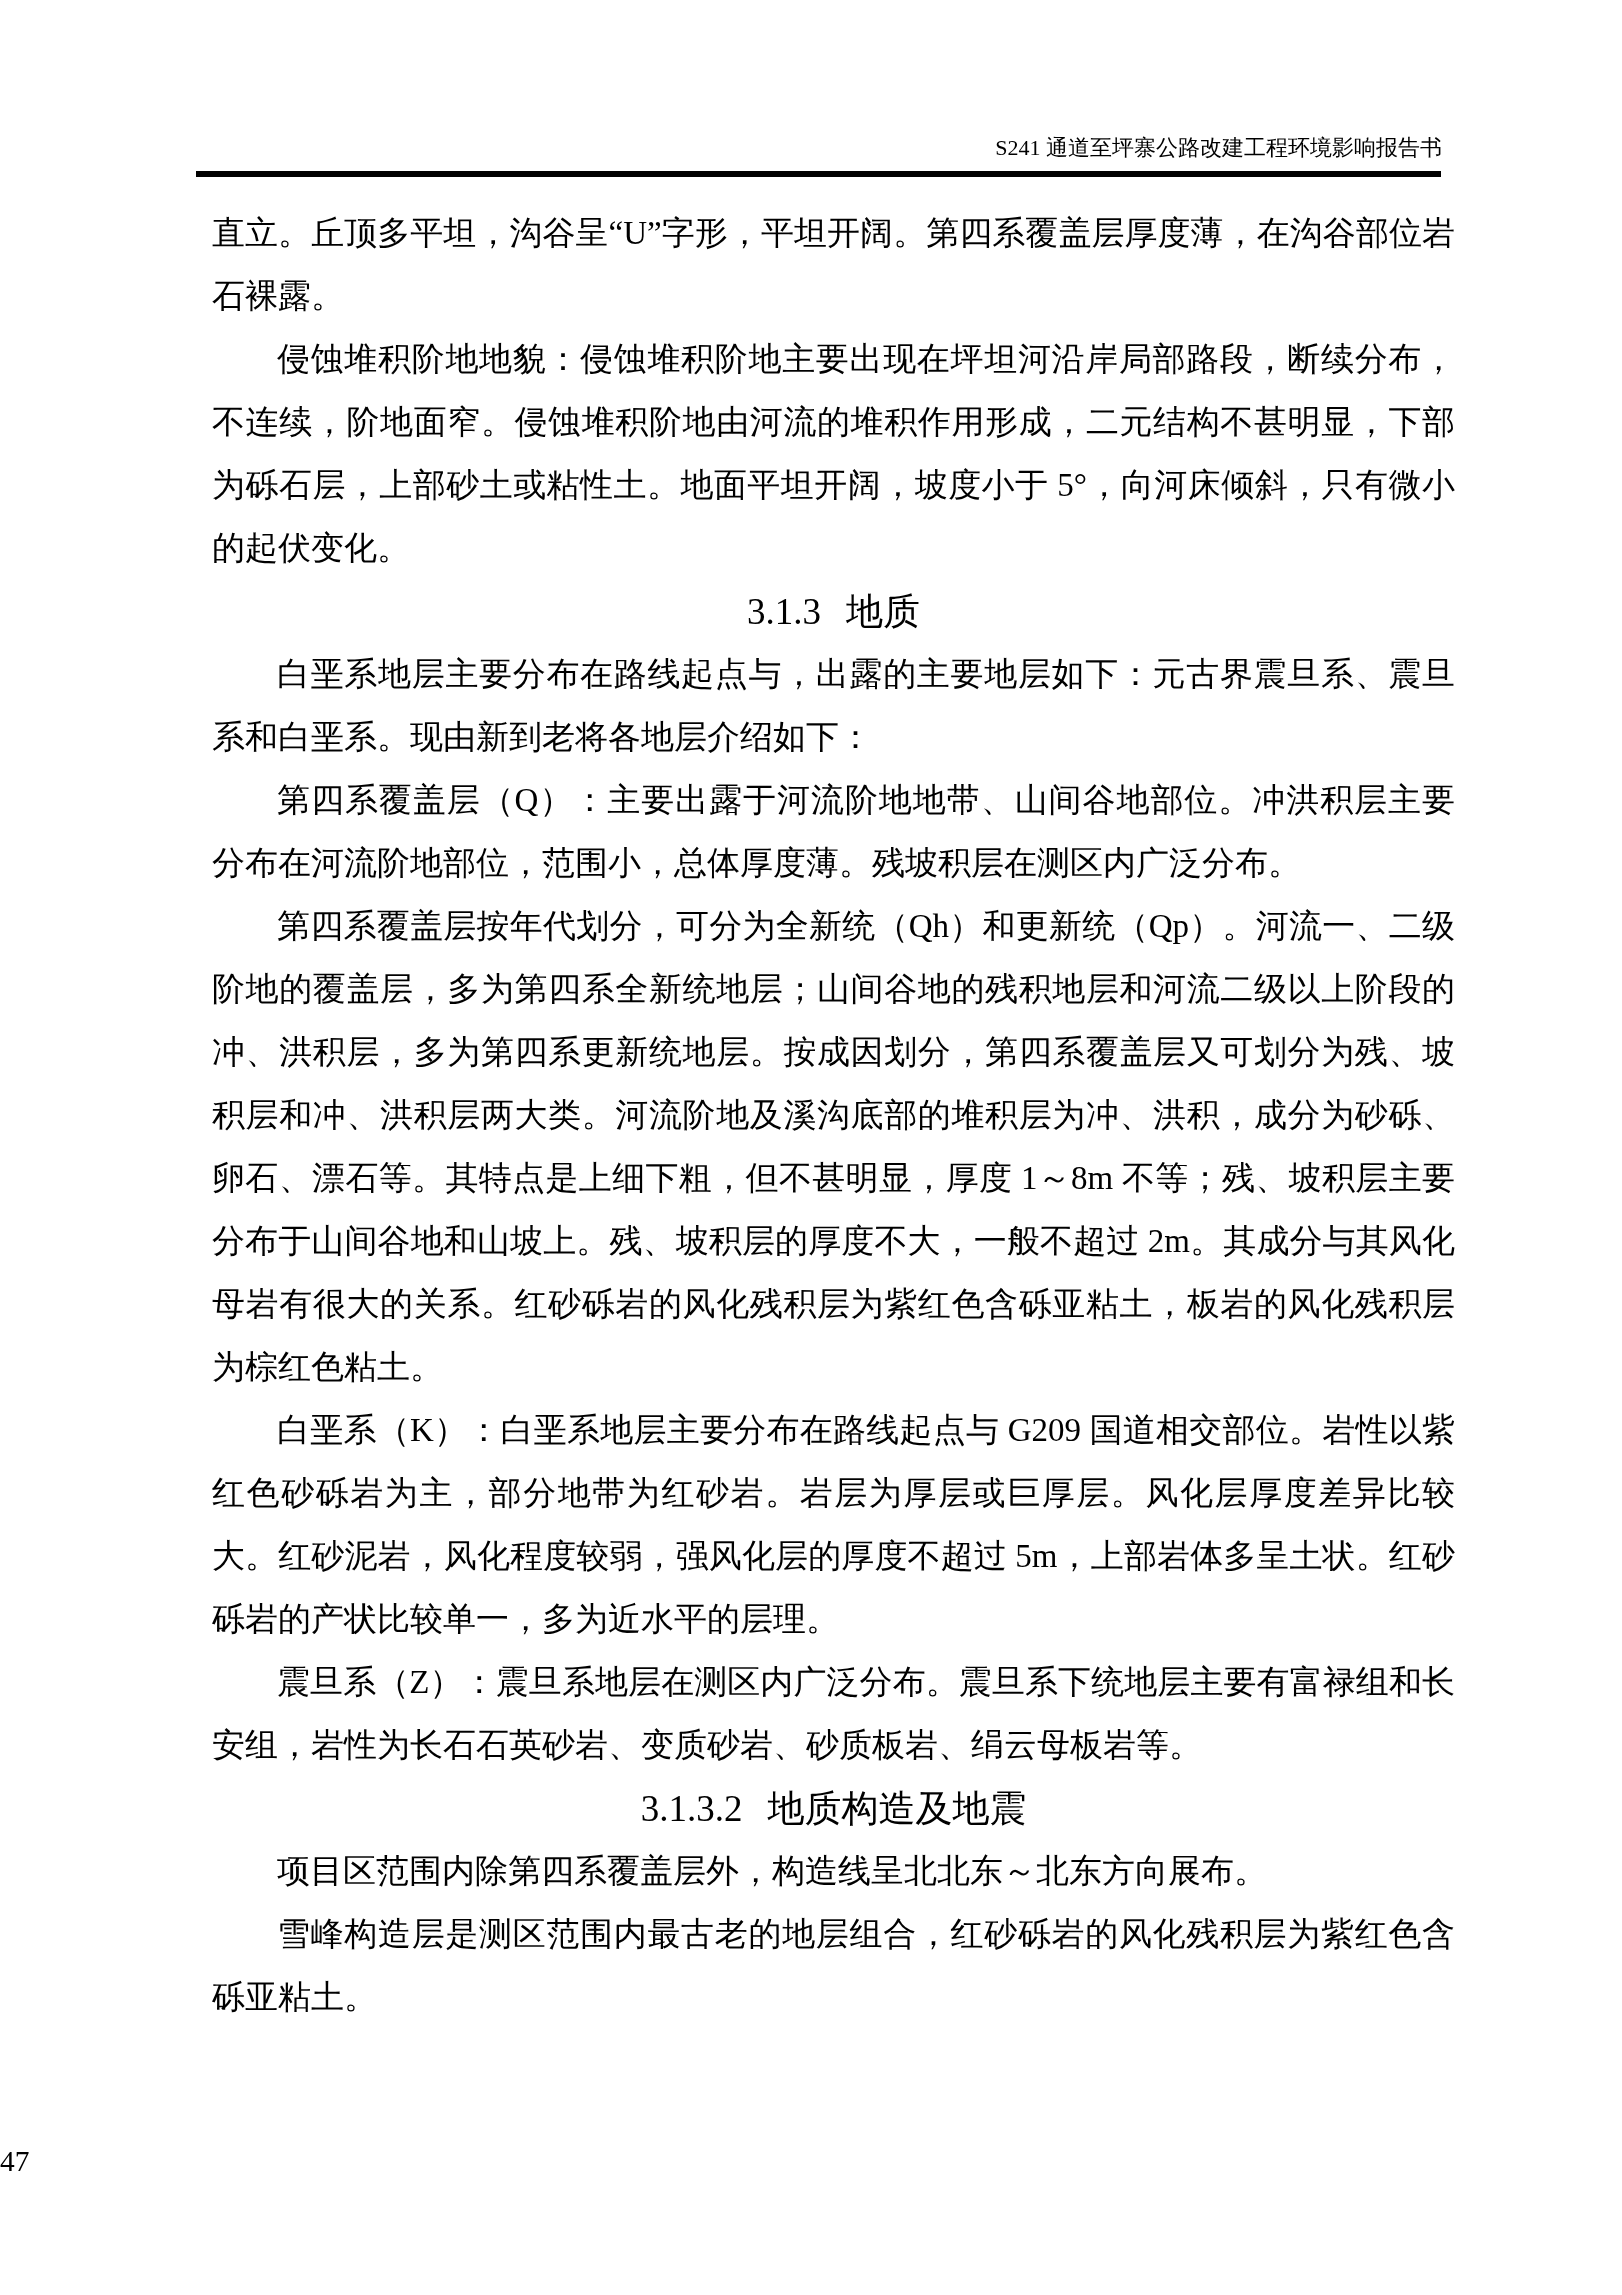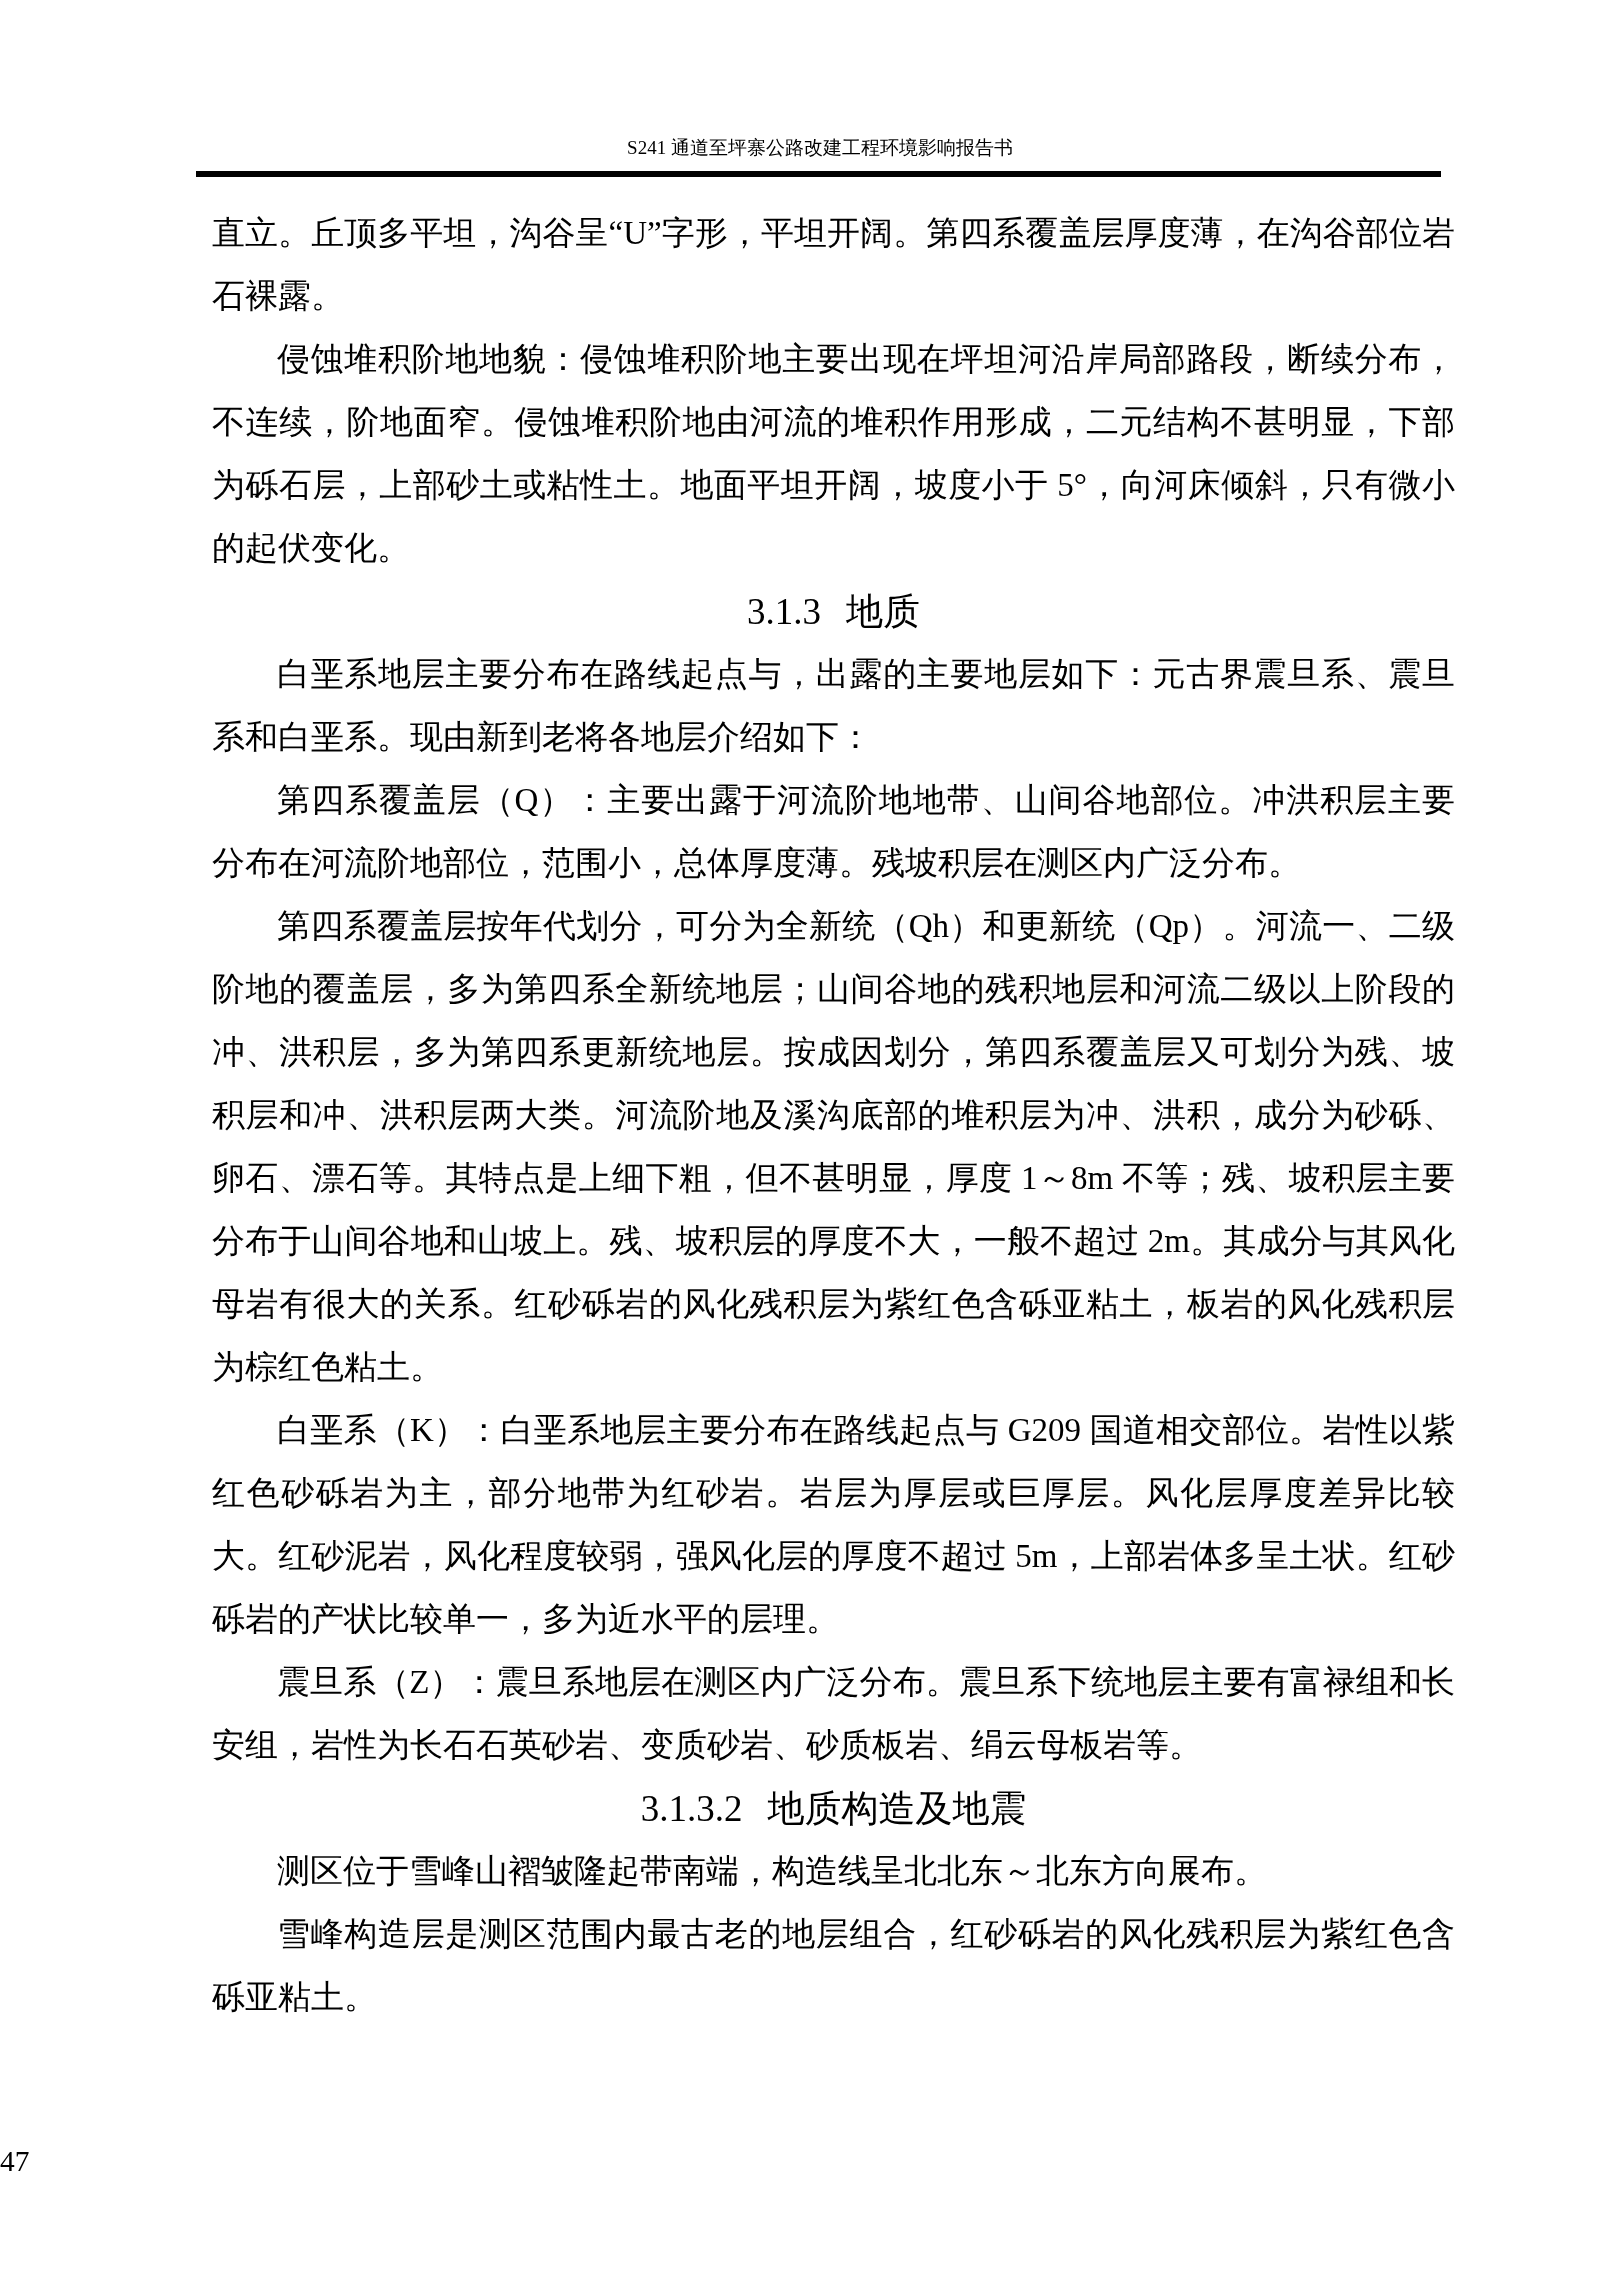--- a/index.html
+++ b/index.html
@@ -10,22 +10,22 @@
     background: #ffffff;
     color: #000000;
     font-family: "Liberation Serif", "DejaVu Serif", serif;
     overflow: hidden;
   }
   .header {
     position: absolute;
     top: 124px;
     left: 198px;
     width: 1244px;
-    text-align: center;
-    font-size: 19px;
+    text-align: right;
+    font-size: 22px;
     line-height: 47px;
     white-space: nowrap;
   }
   .header-rule {
     position: absolute;
     top: 171px;
     left: 196px;
     width: 1245px;
     height: 5.9px;
     background: #000000;
@@ -71,20 +71,20 @@
   <div class="doc" id="doc-body">
       <p class="para no-indent">直立。丘顶多平坦，沟谷呈“U”字形，平坦开阔。第四系覆盖层厚度薄，在沟谷部位岩石裸露。</p>
       <p class="para">侵蚀堆积阶地地貌：侵蚀堆积阶地主要出现在坪坦河沿岸局部路段，断续分布，不连续，阶地面窄。侵蚀堆积阶地由河流的堆积作用形成，二元结构不甚明显，下部为砾石层，上部砂土或粘性土。地面平坦开阔，坡度小于 5°，向河床倾斜，只有微小的起伏变化。</p>
       <div class="heading"><span class="num">3.1.3</span><span class="ttl">地质</span></div>
       <p class="para">白垩系地层主要分布在路线起点与，出露的主要地层如下：元古界震旦系、震旦系和白垩系。现由新到老将各地层介绍如下：</p>
       <p class="para">第四系覆盖层（Q）：主要出露于河流阶地地带、山间谷地部位。冲洪积层主要分布在河流阶地部位，范围小，总体厚度薄。残坡积层在测区内广泛分布。</p>
       <p class="para">第四系覆盖层按年代划分，可分为全新统（Qh）和更新统（Qp）。河流一、二级阶地的覆盖层，多为第四系全新统地层；山间谷地的残积地层和河流二级以上阶段的冲、洪积层，多为第四系更新统地层。按成因划分，第四系覆盖层又可划分为残、坡积层和冲、洪积层两大类。河流阶地及溪沟底部的堆积层为冲、洪积，成分为砂砾、卵石、漂石等。其特点是上细下粗，但不甚明显，厚度 1～8m 不等；残、坡积层主要分布于山间谷地和山坡上。残、坡积层的厚度不大，一般不超过 2m。其成分与其风化母岩有很大的关系。红砂砾岩的风化残积层为紫红色含砾亚粘土，板岩的风化残积层为棕红色粘土。</p>
       <p class="para">白垩系（K）：白垩系地层主要分布在路线起点与 G209 国道相交部位。岩性以紫红色砂砾岩为主，部分地带为红砂岩。岩层为厚层或巨厚层。风化层厚度差异比较大。红砂泥岩，风化程度较弱，强风化层的厚度不超过 5m，上部岩体多呈土状。红砂砾岩的产状比较单一，多为近水平的层理。</p>
       <p class="para">震旦系（Z）：震旦系地层在测区内广泛分布。震旦系下统地层主要有富禄组和长安组，岩性为长石石英砂岩、变质砂岩、砂质板岩、绢云母板岩等。</p>
       <div class="heading"><span class="num">3.1.3.2</span><span class="ttl">地质构造及地震</span></div>
-      <p class="para">测区位于雪峰山褶皱隆起带南端，构造线呈北北东～北东方向展布。</p>
+      <p class="para">项目区范围内除第四系覆盖层外，构造线呈北北东～北东方向展布。</p>
       <p class="para">雪峰构造层是测区范围内最古老的地层组合，红砂砾岩的风化残积层为紫红色含砾亚粘土。</p>
     </div>
 
   <div class="footer">47</div>
 
 </div>
 
 
 </body></html>

